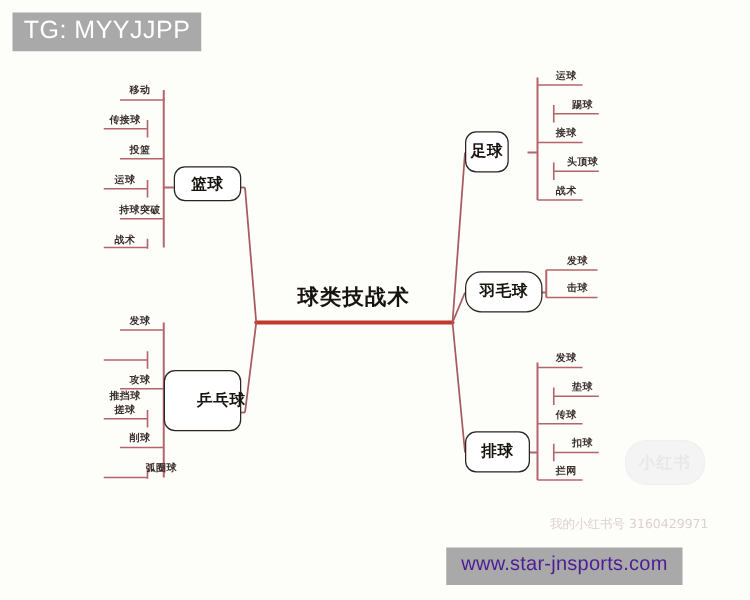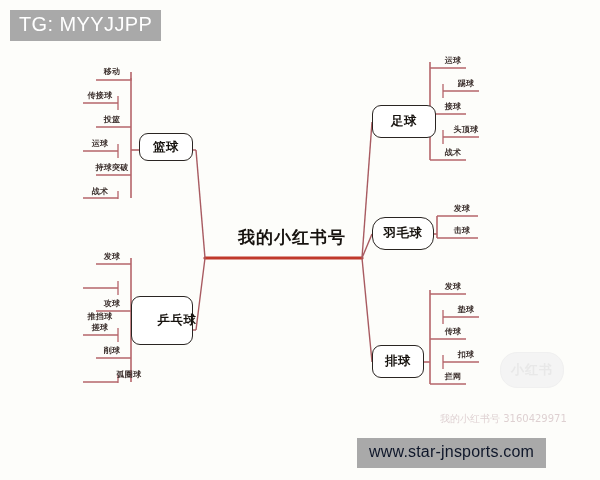--- a/index.html
+++ b/index.html
@@ -39,21 +39,21 @@
     text-align:center;
   }
 
   
   .wm-box{
     position:absolute;background:#a9a9a9;color:#ffffff;
     font-size:20px;letter-spacing:.4px;
     padding:3px 9px 5px 9px;white-space:nowrap;
   }
   .wm-url{
-    position:absolute;background:#a9a9a9;color:#0f172a;
+    position:absolute;background:#a9a9a9;color:#4c1d95;
     font-size:16px;letter-spacing:.2px;
     padding:5px 12px 7px 12px;white-space:nowrap;
   }
   .wm-faint{
     position:absolute;white-space:nowrap;
     font-size:10px;color:#d9c9cb;opacity:.85;
     font-family:"DejaVu Sans","Liberation Sans",sans-serif;
   }
   .wm-logo{
     position:absolute;
@@ -127,25 +127,25 @@
     <line x1="422" y1="362" x2="430" y2="362" stroke="#b5646a" stroke-width="1.6"></line>
     <path d="M430,294 L466,294" stroke="#b5646a" stroke-width="1.3" fill="none"></path>
     <path d="M443,317 L479,317" stroke="#b5646a" stroke-width="1.3" fill="none"></path>
     <path d="M430,339 L466,339" stroke="#b5646a" stroke-width="1.3" fill="none"></path>
     <path d="M443,362 L479,362" stroke="#b5646a" stroke-width="1.3" fill="none"></path>
     <path d="M430,384 L466,384" stroke="#b5646a" stroke-width="1.3" fill="none"></path>
     <line x1="443" y1="310" x2="443" y2="324" stroke="#b5646a" stroke-width="1.3"></line>
     <line x1="443" y1="355" x2="443" y2="369" stroke="#b5646a" stroke-width="1.3"></line>
   </svg>
 
-  <div class="center-label" style="left:238px;top:226px;">我的小红书号</div>
+  <div class="center-label" style="left:238px;top:226px;">球类技战术</div>
 
   <div class="node-box" style="left:139px;top:133px;width:54px;height:28px;">篮球</div>
   <div class="node-box" style="left:131px;top:296px;width:62px;height:49px;padding-left:30px;">乒乓球</div>
-  <div class="node-box" style="left:372px;top:105px;width:64px;height:33px;">足球</div>
+  <div class="node-box" style="left:372px;top:105px;width:35px;height:33px;">足球</div>
   <div class="node-box" style="left:372px;top:217px;width:62px;height:33px;border-radius:13px;">羽毛球</div>
   <div class="node-box" style="left:372px;top:345px;width:52px;height:33px;">排球</div>
 
   <div class="leaf" style="left:112px;top:66px;">移动</div>
   <div class="leaf" style="left:100px;top:90px;">传接球</div>
   <div class="leaf" style="left:112px;top:114px;">投篮</div>
   <div class="leaf" style="left:100px;top:138px;">运球</div>
   <div class="leaf" style="left:112px;top:162px;">持球突破</div>
   <div class="leaf" style="left:100px;top:186px;">战术</div>
 

